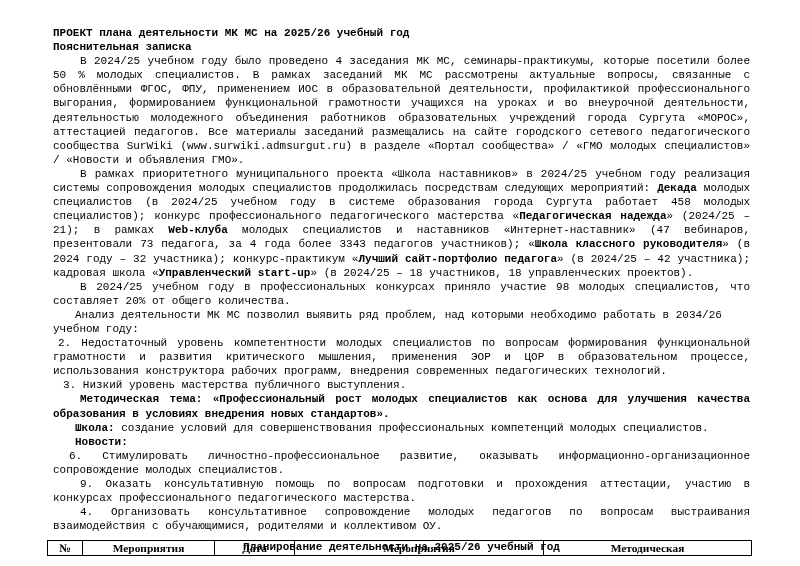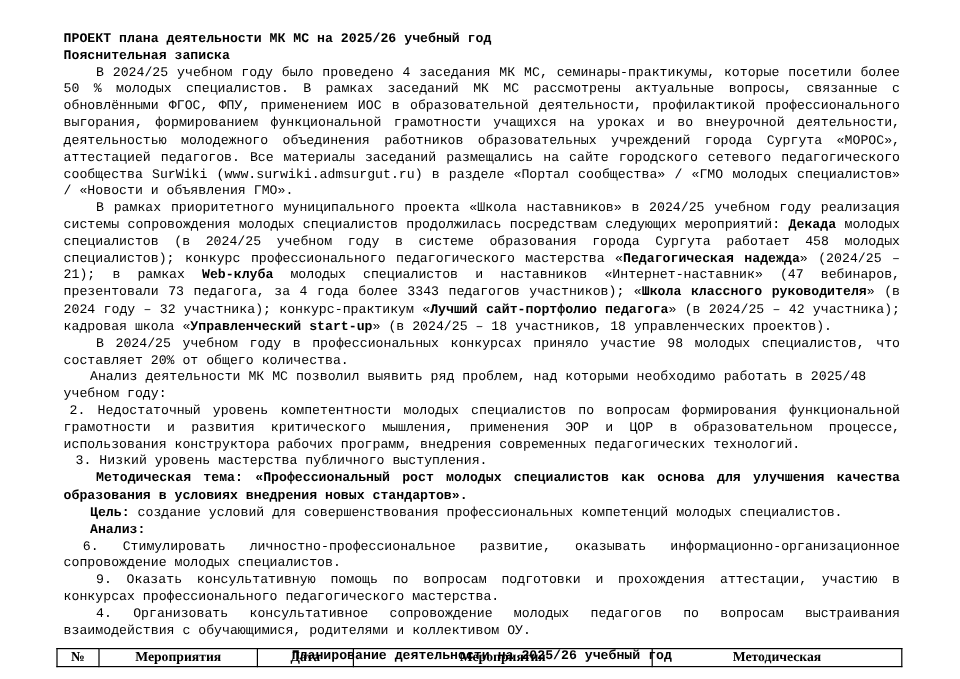--- a/index.html
+++ b/index.html
@@ -28,28 +28,28 @@
 
 <div class="page">
   <p class="title">ПРОЕКТ плана деятельности МК МС на 2025/26 учебный год</p>
   <p class="subtitle">Пояснительная записка</p>
 
   <p class="ind">В 2024/25 учебном году было проведено 4 заседания МК МС, семинары-практикумы, которые посетили более 50 % молодых специалистов. В рамках заседаний МК МС рассмотрены актуальные вопросы, связанные с обновлёнными ФГОС, ФПУ, применением ИОС в образовательной деятельности, профилактикой профессионального выгорания, формированием функциональной грамотности учащихся на уроках и во внеурочной деятельности, деятельностью молодежного объединения работников образовательных учреждений города Сургута «МОРОС», аттестацией педагогов. Все материалы заседаний размещались на сайте городского сетевого педагогического сообщества SurWiki (www.surwiki.admsurgut.ru) в разделе «Портал сообщества» / «ГМО молодых специалистов» / «Новости и объявления ГМО».</p>
 
   <p class="ind"><span>В рамках приоритетного муниципального проекта «Школа наставников» в 2024/25 учебном году реализация системы сопровождения молодых специалистов продолжилась посредствам следующих мероприятий: </span><b>Декада</b><span> молодых специалистов (в 2024/25 учебном году в системе образования города Сургута работает 458 молодых специалистов);  конкурс профессионального педагогического мастерства «</span><b>Педагогическая надежда</b><span>» (2024/25 – 21); в рамках </span><b>Web-клуба</b><span> молодых специалистов и наставников «Интернет-наставник» (47 вебинаров, презентовали 73 педагога,  за 4 года  более 3343 педагогов участников); «</span><b>Школа классного руководителя</b><span>» (в 2024 году – 32 участника);  конкурс-практикум «</span><b>Лучший сайт-портфолио педагога</b><span>» (в 2024/25 – 42 участника); кадровая школа «</span><b>Управленческий start-up</b><span>» (в 2024/25 – 18 участников, 18 управленческих проектов).</span></p>
 
   <p class="ind">В 2024/25 учебном году в профессиональных конкурсах приняло участие 98 молодых специалистов, что составляет 20% от общего количества.</p>
-  <p class="ind2 noj">Анализ деятельности МК МС позволил выявить ряд проблем, над которыми необходимо работать в 2025/48 учебном году:</p>
+  <p class="ind2 noj">Анализ деятельности МК МС позволил выявить ряд проблем, над которыми необходимо работать в 2034/26 учебном году:</p>
 
   <p class="ind-num2">2.  Недостаточный уровень компетентности молодых специалистов по вопросам формирования функциональной грамотности и развития критического мышления, применения ЭОР и ЦОР в образовательном процессе, использования конструктора рабочих программ, внедрения современных педагогических технологий.</p>
   <p class="ind-num noj">3.  Низкий уровень мастерства публичного выступления.</p>
 
   <p class="ind" style="font-weight:bold;">Методическая тема: «Профессиональный рост молодых специалистов как основа для улучшения качества образования в условиях внедрения новых стандартов».</p>
-  <p class="ind2 noj"><b>Цель:</b><span> создание условий для совершенствования профессиональных компетенций молодых специалистов.</span></p>
-  <p class="ind2 noj"><b>Анализ:</b></p>
+  <p class="ind2 noj"><b>Школа:</b><span> создание условий для совершенствования профессиональных компетенций молодых специалистов.</span></p>
+  <p class="ind2 noj"><b>Новости:</b></p>
 
   <p class="ind3">6. Стимулировать личностно-профессиональное развитие, оказывать информационно-организационное сопровождение молодых специалистов.</p>
   <p class="ind">9. Оказать консультативную помощь по вопросам подготовки и прохождения аттестации, участию в конкурсах профессионального педагогического мастерства.</p>
   <p class="ind">4. Организовать консультативное сопровождение молодых педагогов по вопросам выстраивания взаимодействия с обучающимися, родителями и коллективом ОУ.</p>
 
   <p class="center-title">Планирование деятельности на 2025/26 учебный год</p>
 </div>
 
 <table class="plan">
   <tbody>

